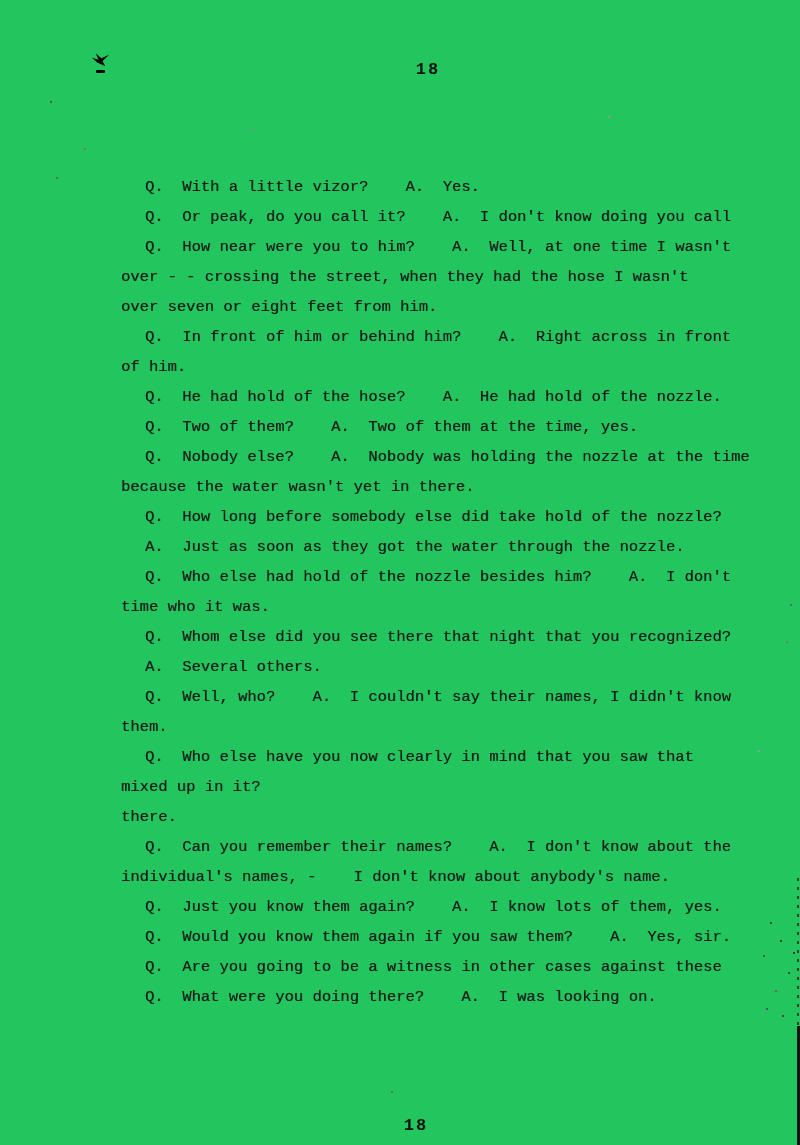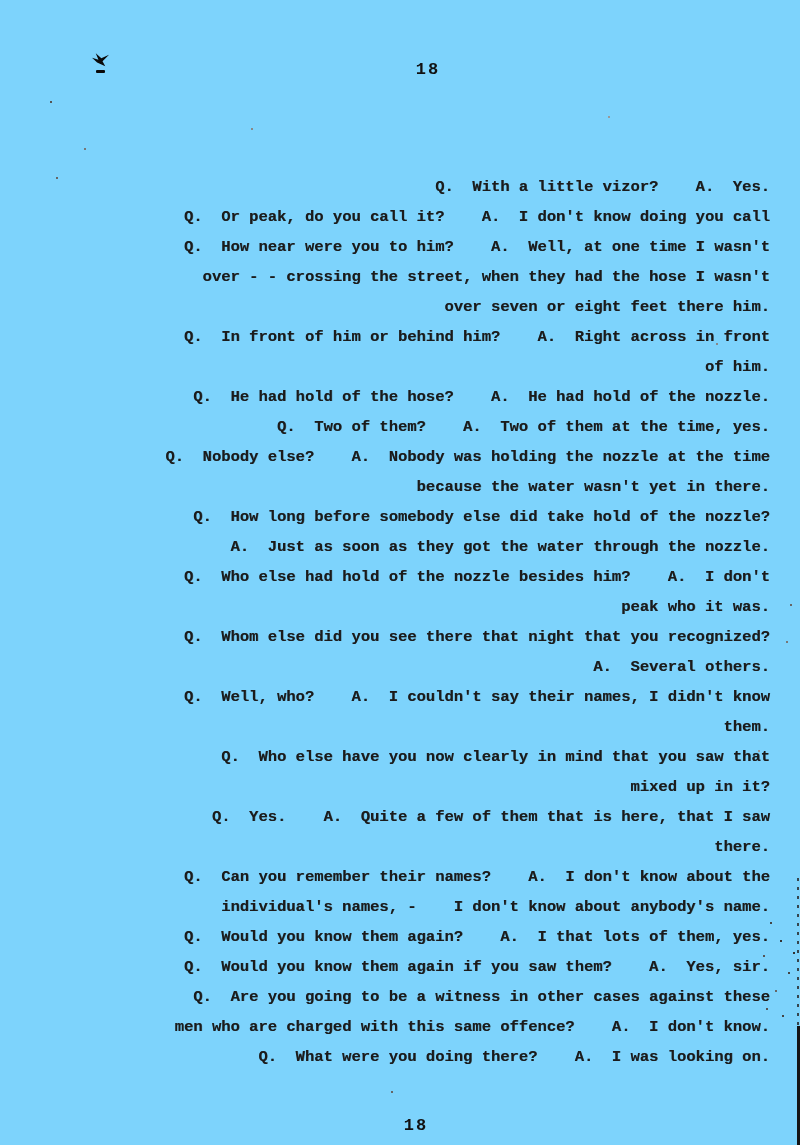--- a/index.html
+++ b/index.html
@@ -4,21 +4,21 @@
 <style>
   html, body {
     margin: 0;
     padding: 0;
     background: #e8e8e8;
   }
   .page {
     position: relative;
     width: 800px;
     height: 1145px;
-    background: #7dd3fc;
+    background: #22c55e;
     overflow: hidden;
     font-family: "Liberation Mono", "DejaVu Sans Mono", monospace;
     color: #161616;
   }
   .page-number {
     position: absolute;
     left: 0;
     width: 100%;
     text-align: center;
     font-size: 17px;
@@ -30,26 +30,25 @@
   .page-number.bottom { top: 1116px; padding-left: 16px; }
   .transcript {
     position: absolute;
     top: 172px;
     left: 121px;
     right: 30px;
   }
   .line {
     white-space: pre;
     font-size: 15.5px;
-    font-weight: bold;
+    font-weight: normal;
     line-height: 30px;
     height: 30px;
     color: #1b1b1b;
     text-shadow: 0.4px 0.4px 0 rgba(20,20,20,0.55);
-    text-align: right;
   }
   .line.indent { padding-left: 24px; }
   
   .ink-mark {
     position: absolute;
     left: 92px;
     top: 52px;
     width: 17px;
     height: 15px;
     background: #0a0a0a;
@@ -116,45 +115,43 @@
   <div class="ink-mark"></div>
   <div class="ink-mark-dash"></div>
 
   <div class="page-number top">18</div>
 
   <div class="transcript">
       <div class="line indent">Q.  With a little vizor?    A.  Yes.</div>
       <div class="line indent">Q.  Or peak, do you call it?    A.  I don't know doing you call</div>
       <div class="line indent">Q.  How near were you to him?    A.  Well, at one time I wasn't</div>
       <div class="line">over - - crossing the street, when they had the hose I wasn't</div>
-      <div class="line">over seven or eight feet there him.</div>
+      <div class="line">over seven or eight feet from him.</div>
       <div class="line indent">Q.  In front of him or behind him?    A.  Right across in front</div>
       <div class="line">of him.</div>
       <div class="line indent">Q.  He had hold of the hose?    A.  He had hold of the nozzle.</div>
       <div class="line indent">Q.  Two of them?    A.  Two of them at the time, yes.</div>
       <div class="line indent">Q.  Nobody else?    A.  Nobody was holding the nozzle at the time</div>
       <div class="line">because the water wasn't yet in there.</div>
       <div class="line indent">Q.  How long before somebody else did take hold of the nozzle?</div>
       <div class="line indent">A.  Just as soon as they got the water through the nozzle.</div>
       <div class="line indent">Q.  Who else had hold of the nozzle besides him?    A.  I don't</div>
-      <div class="line">peak who it was.</div>
+      <div class="line">time who it was.</div>
       <div class="line indent">Q.  Whom else did you see there that night that you recognized?</div>
       <div class="line indent">A.  Several others.</div>
       <div class="line indent">Q.  Well, who?    A.  I couldn't say their names, I didn't know</div>
       <div class="line">them.</div>
       <div class="line indent">Q.  Who else have you now clearly in mind that you saw that</div>
       <div class="line">mixed up in it?</div>
-      <div class="line indent">Q.  Yes.    A.  Quite a few of them that is here, that I saw</div>
       <div class="line">there.</div>
       <div class="line indent">Q.  Can you remember their names?    A.  I don't know about the</div>
       <div class="line">individual's names, -    I don't know about anybody's name.</div>
-      <div class="line indent">Q.  Would you know them again?    A.  I that lots of them, yes.</div>
+      <div class="line indent">Q.  Just you know them again?    A.  I know lots of them, yes.</div>
       <div class="line indent">Q.  Would you know them again if you saw them?    A.  Yes, sir.</div>
       <div class="line indent">Q.  Are you going to be a witness in other cases against these</div>
-      <div class="line">men who are charged with this same offence?    A.  I don't know.</div>
       <div class="line indent">Q.  What were you doing there?    A.  I was looking on.</div>
     </div>
 
   <div class="page-number bottom">18</div>
 
   <div class="speckles"></div>
   <div class="edge-dots"></div>
   <div class="edge-line"></div>
 
 </div>

